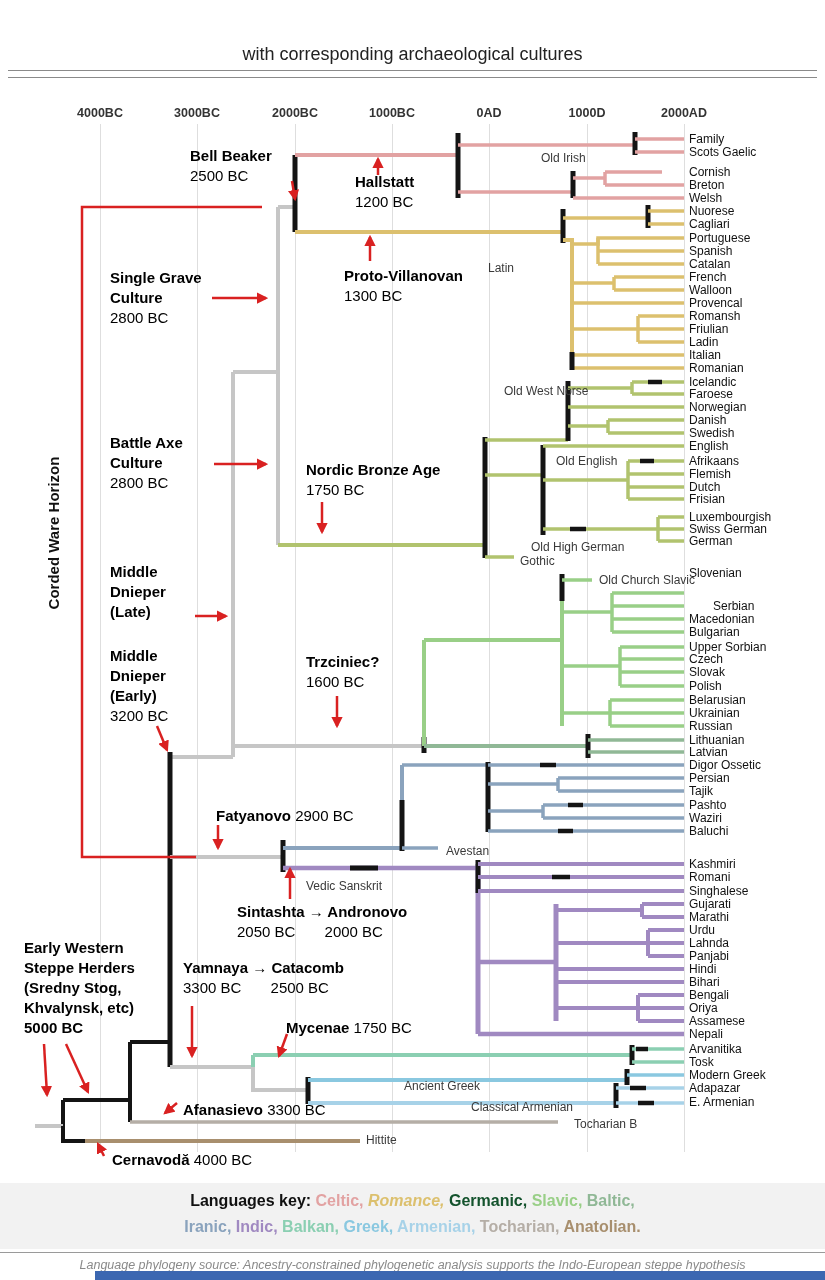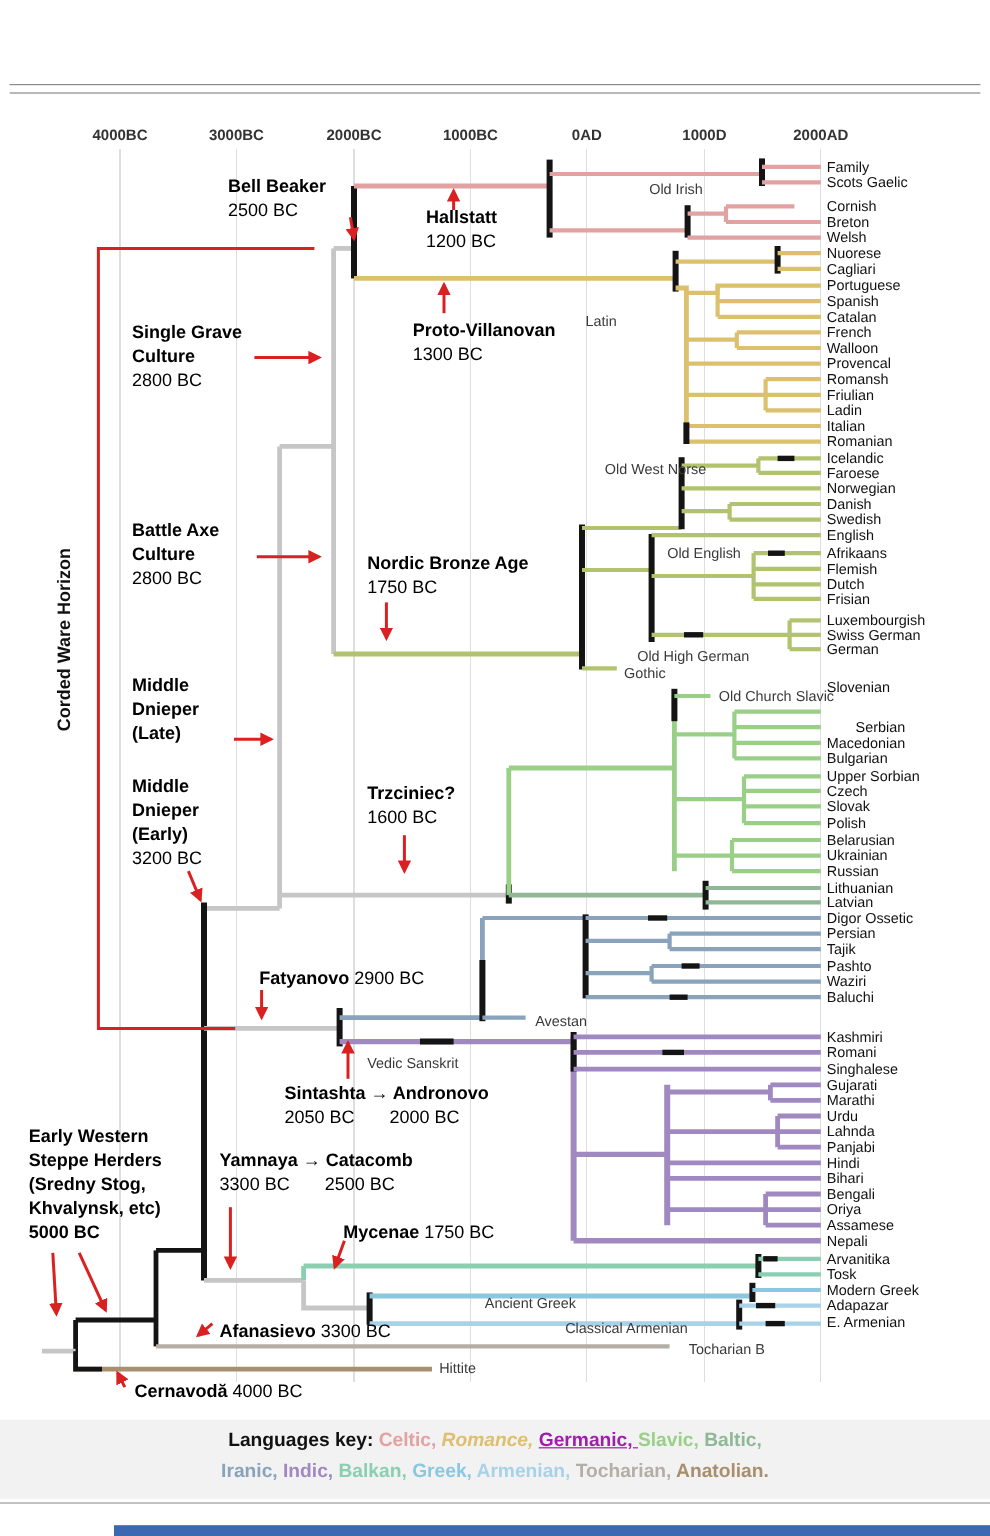--- a/index.html
+++ b/index.html
@@ -25,20 +25,21 @@
   #legend-line-1{top:1192px;} #legend-line-2{top:1218px;}
   .footer-rule{position:absolute;left:0;right:0;top:1252px;height:1px;background:#9a9a9a;}
   .footer{position:absolute;top:1258px;left:0;width:100%;text-align:center;
           font-style:italic;font-size:12.5px;color:#8a8a8a;}
   .bluebar{position:absolute;left:95px;top:1271px;width:730px;height:9px;background:#3c67b1;}
 </style>
 </head>
 <body>
 
 <div class="page">
+  <div class="subtitle">with corresponding archaeological cultures</div>
   <div class="rule" style="top:70px"></div>
   <div class="rule" style="top:77px"></div>
 
   <svg id="tree" width="825" height="1280" viewBox="0 0 825 1280">
     <defs>
       <marker id="arr" viewBox="0 0 10 10" refX="8" refY="5" markerWidth="4.5" markerHeight="4.5" orient="auto-start-reverse">
         <path d="M0,0 L10,5 L0,10 z" fill="#d92121"></path>
       </marker>
     </defs>
     <g id="grid-layer">
@@ -415,18 +416,19 @@
         <div><span class="b">Afanasievo </span><span>3300 BC</span></div>
       </div>
       <div class="ann" style="left: 112px; top: 1150px;">
         <div><span class="b">Cernavodă </span><span>4000 BC</span></div>
       </div>
     </div>
 
   <div class="corded">Corded Ware Horizon</div>
 
   <div class="legend-band"></div>
-  <div class="legend-line" id="legend-line-1"><span>Languages key: </span><span style="color: rgb(226, 162, 162);">Celtic, </span><span style="color: rgb(220, 192, 110); font-style: italic;">Romance, </span><span style="color: #a21caf; text-decoration: underline;">Germanic, </span><span style="color: rgb(153, 207, 135);">Slavic, </span><span style="color: rgb(144, 184, 150);">Baltic,</span></div>
+  <div class="legend-line" id="legend-line-1"><span>Languages key: </span><span style="color: rgb(226, 162, 162);">Celtic, </span><span style="color: rgb(220, 192, 110); font-style: italic;">Romance, </span><span style="color: #14532d;">Germanic, </span><span style="color: rgb(153, 207, 135);">Slavic, </span><span style="color: rgb(144, 184, 150);">Baltic,</span></div>
   <div class="legend-line" id="legend-line-2"><span style="color: rgb(138, 163, 189);">Iranic, </span><span style="color: rgb(160, 137, 193);">Indic, </span><span style="color: rgb(139, 207, 178);">Balkan, </span><span style="color: rgb(138, 200, 224);">Greek, </span><span style="color: rgb(167, 210, 232);">Armenian, </span><span style="color: rgb(181, 174, 166);">Tocharian, </span><span style="color: rgb(168, 143, 110);">Anatolian.</span></div>
 
   <div class="footer-rule"></div>
+  <div class="footer">Language phylogeny source: Ancestry-constrained phylogenetic analysis supports the Indo-European steppe hypothesis</div>
   <div class="bluebar"></div>
 </div>
 
 </body></html>

